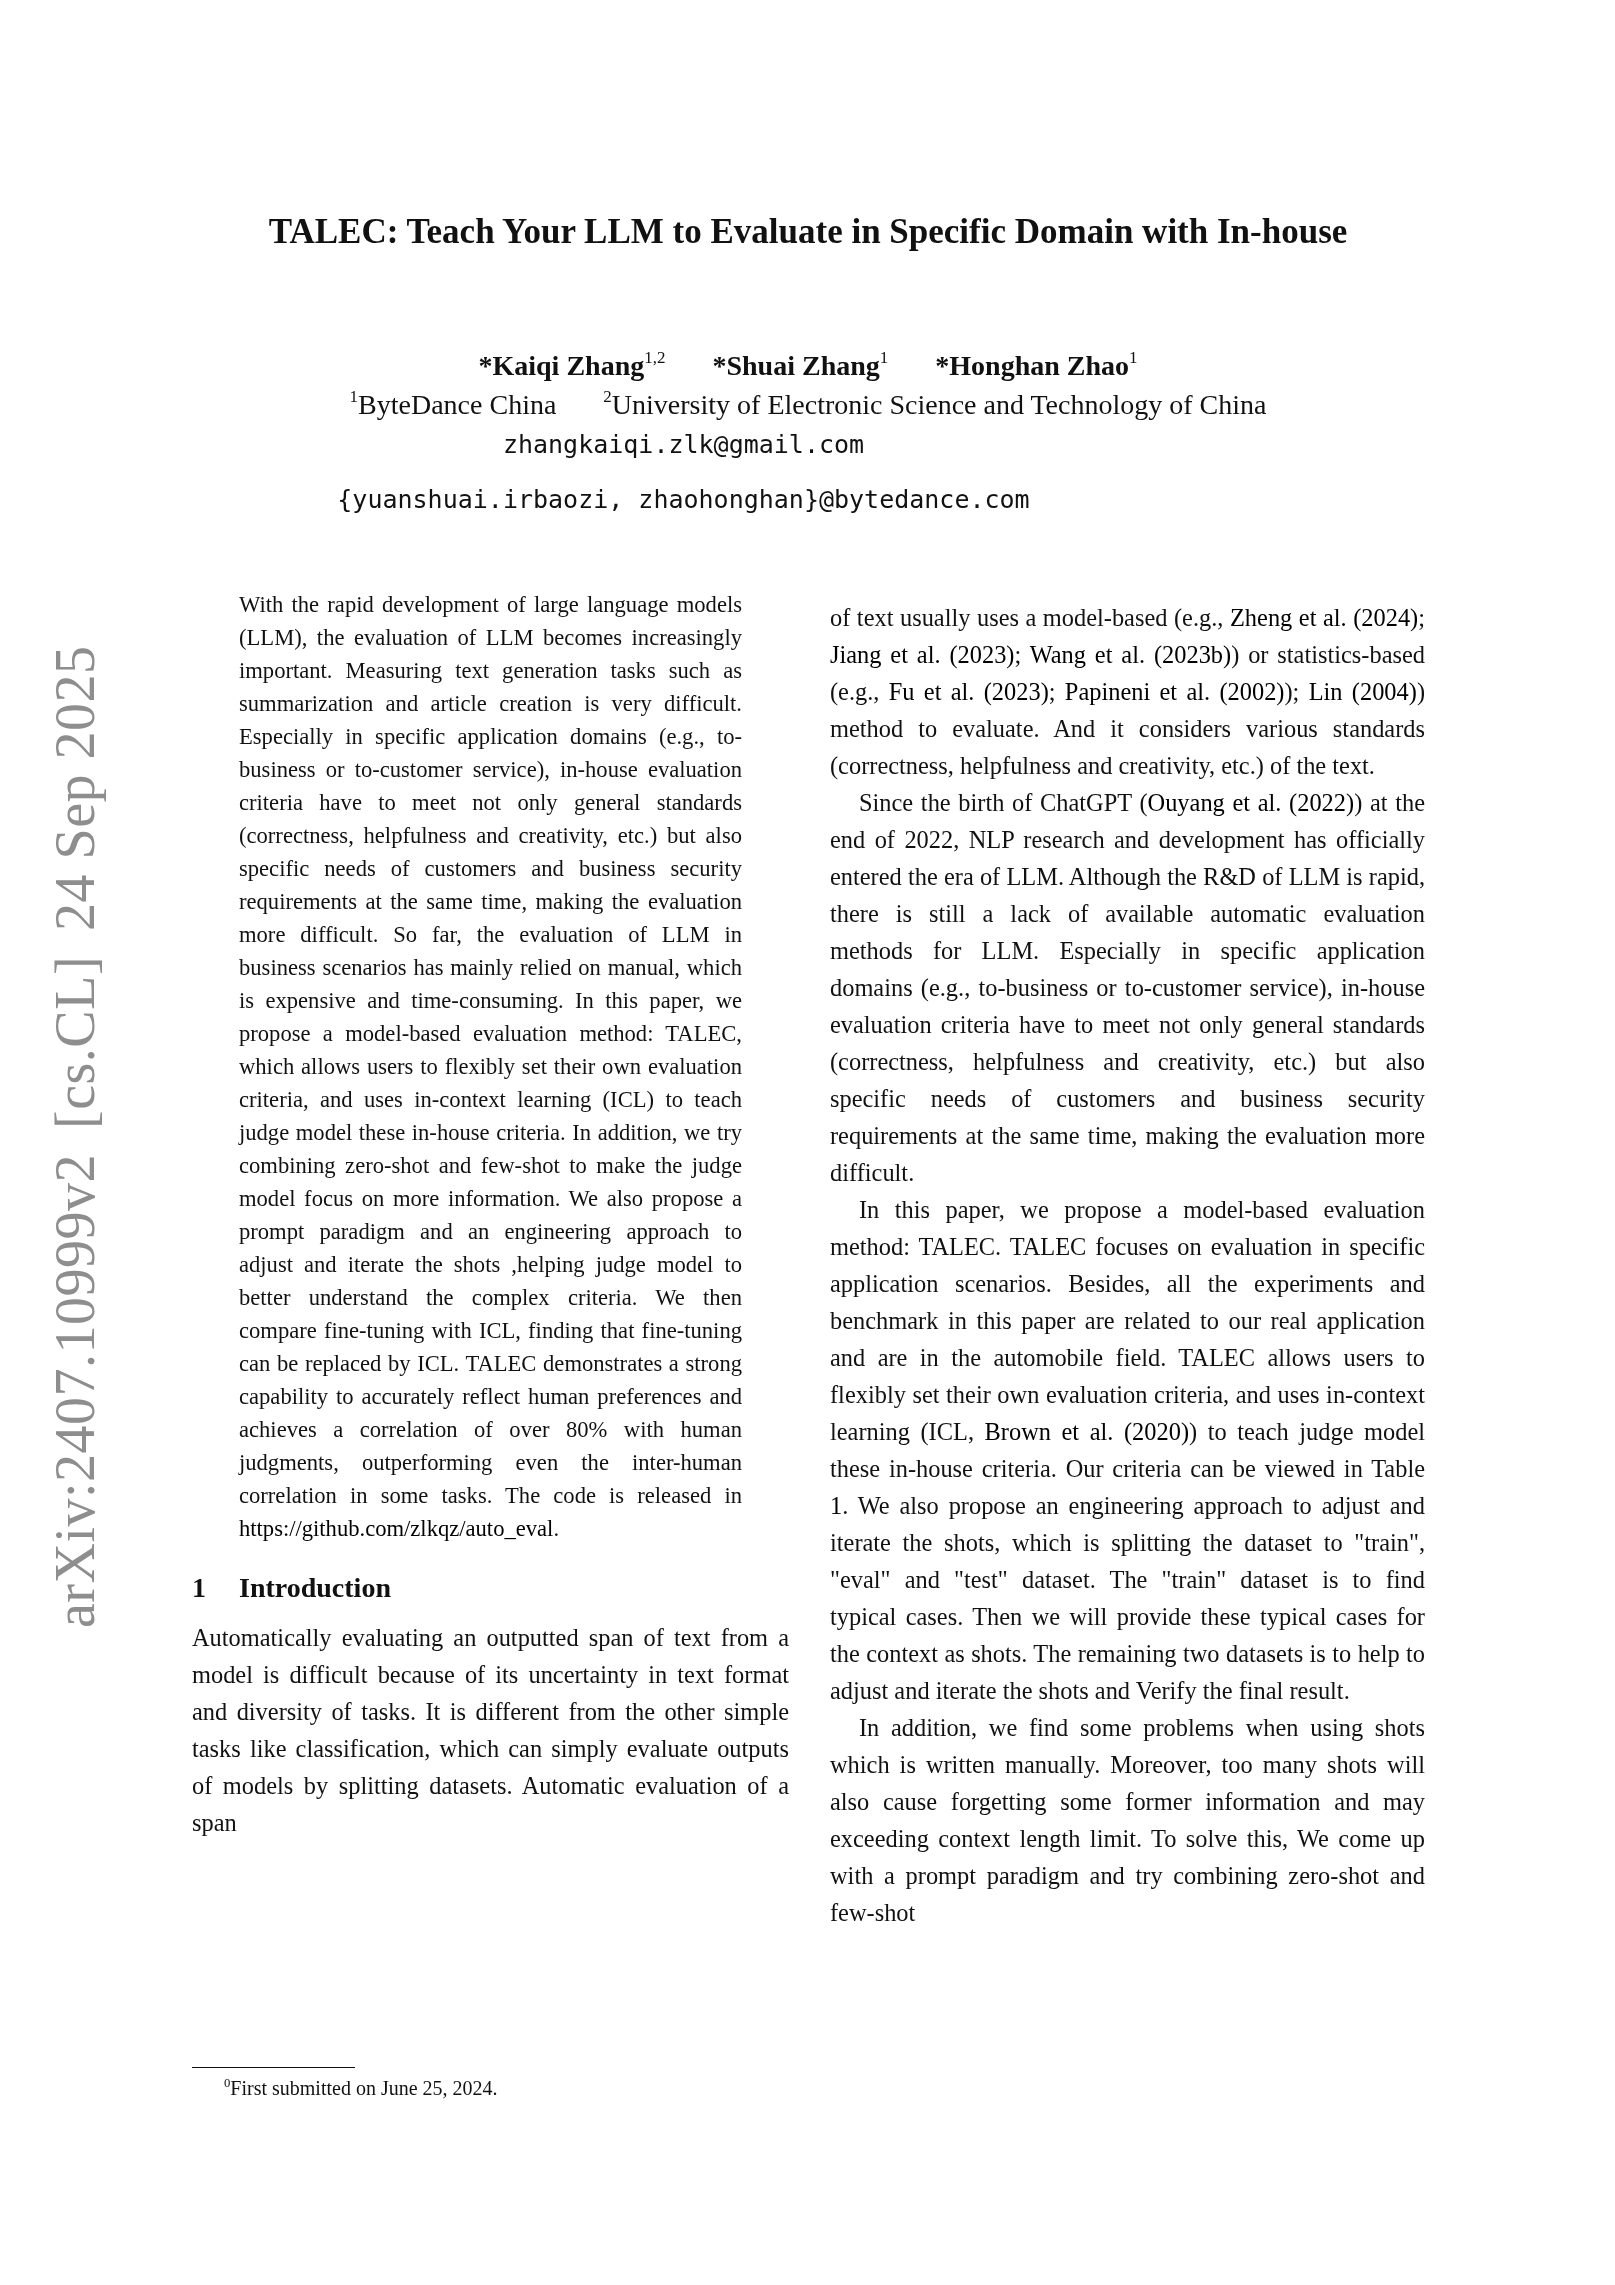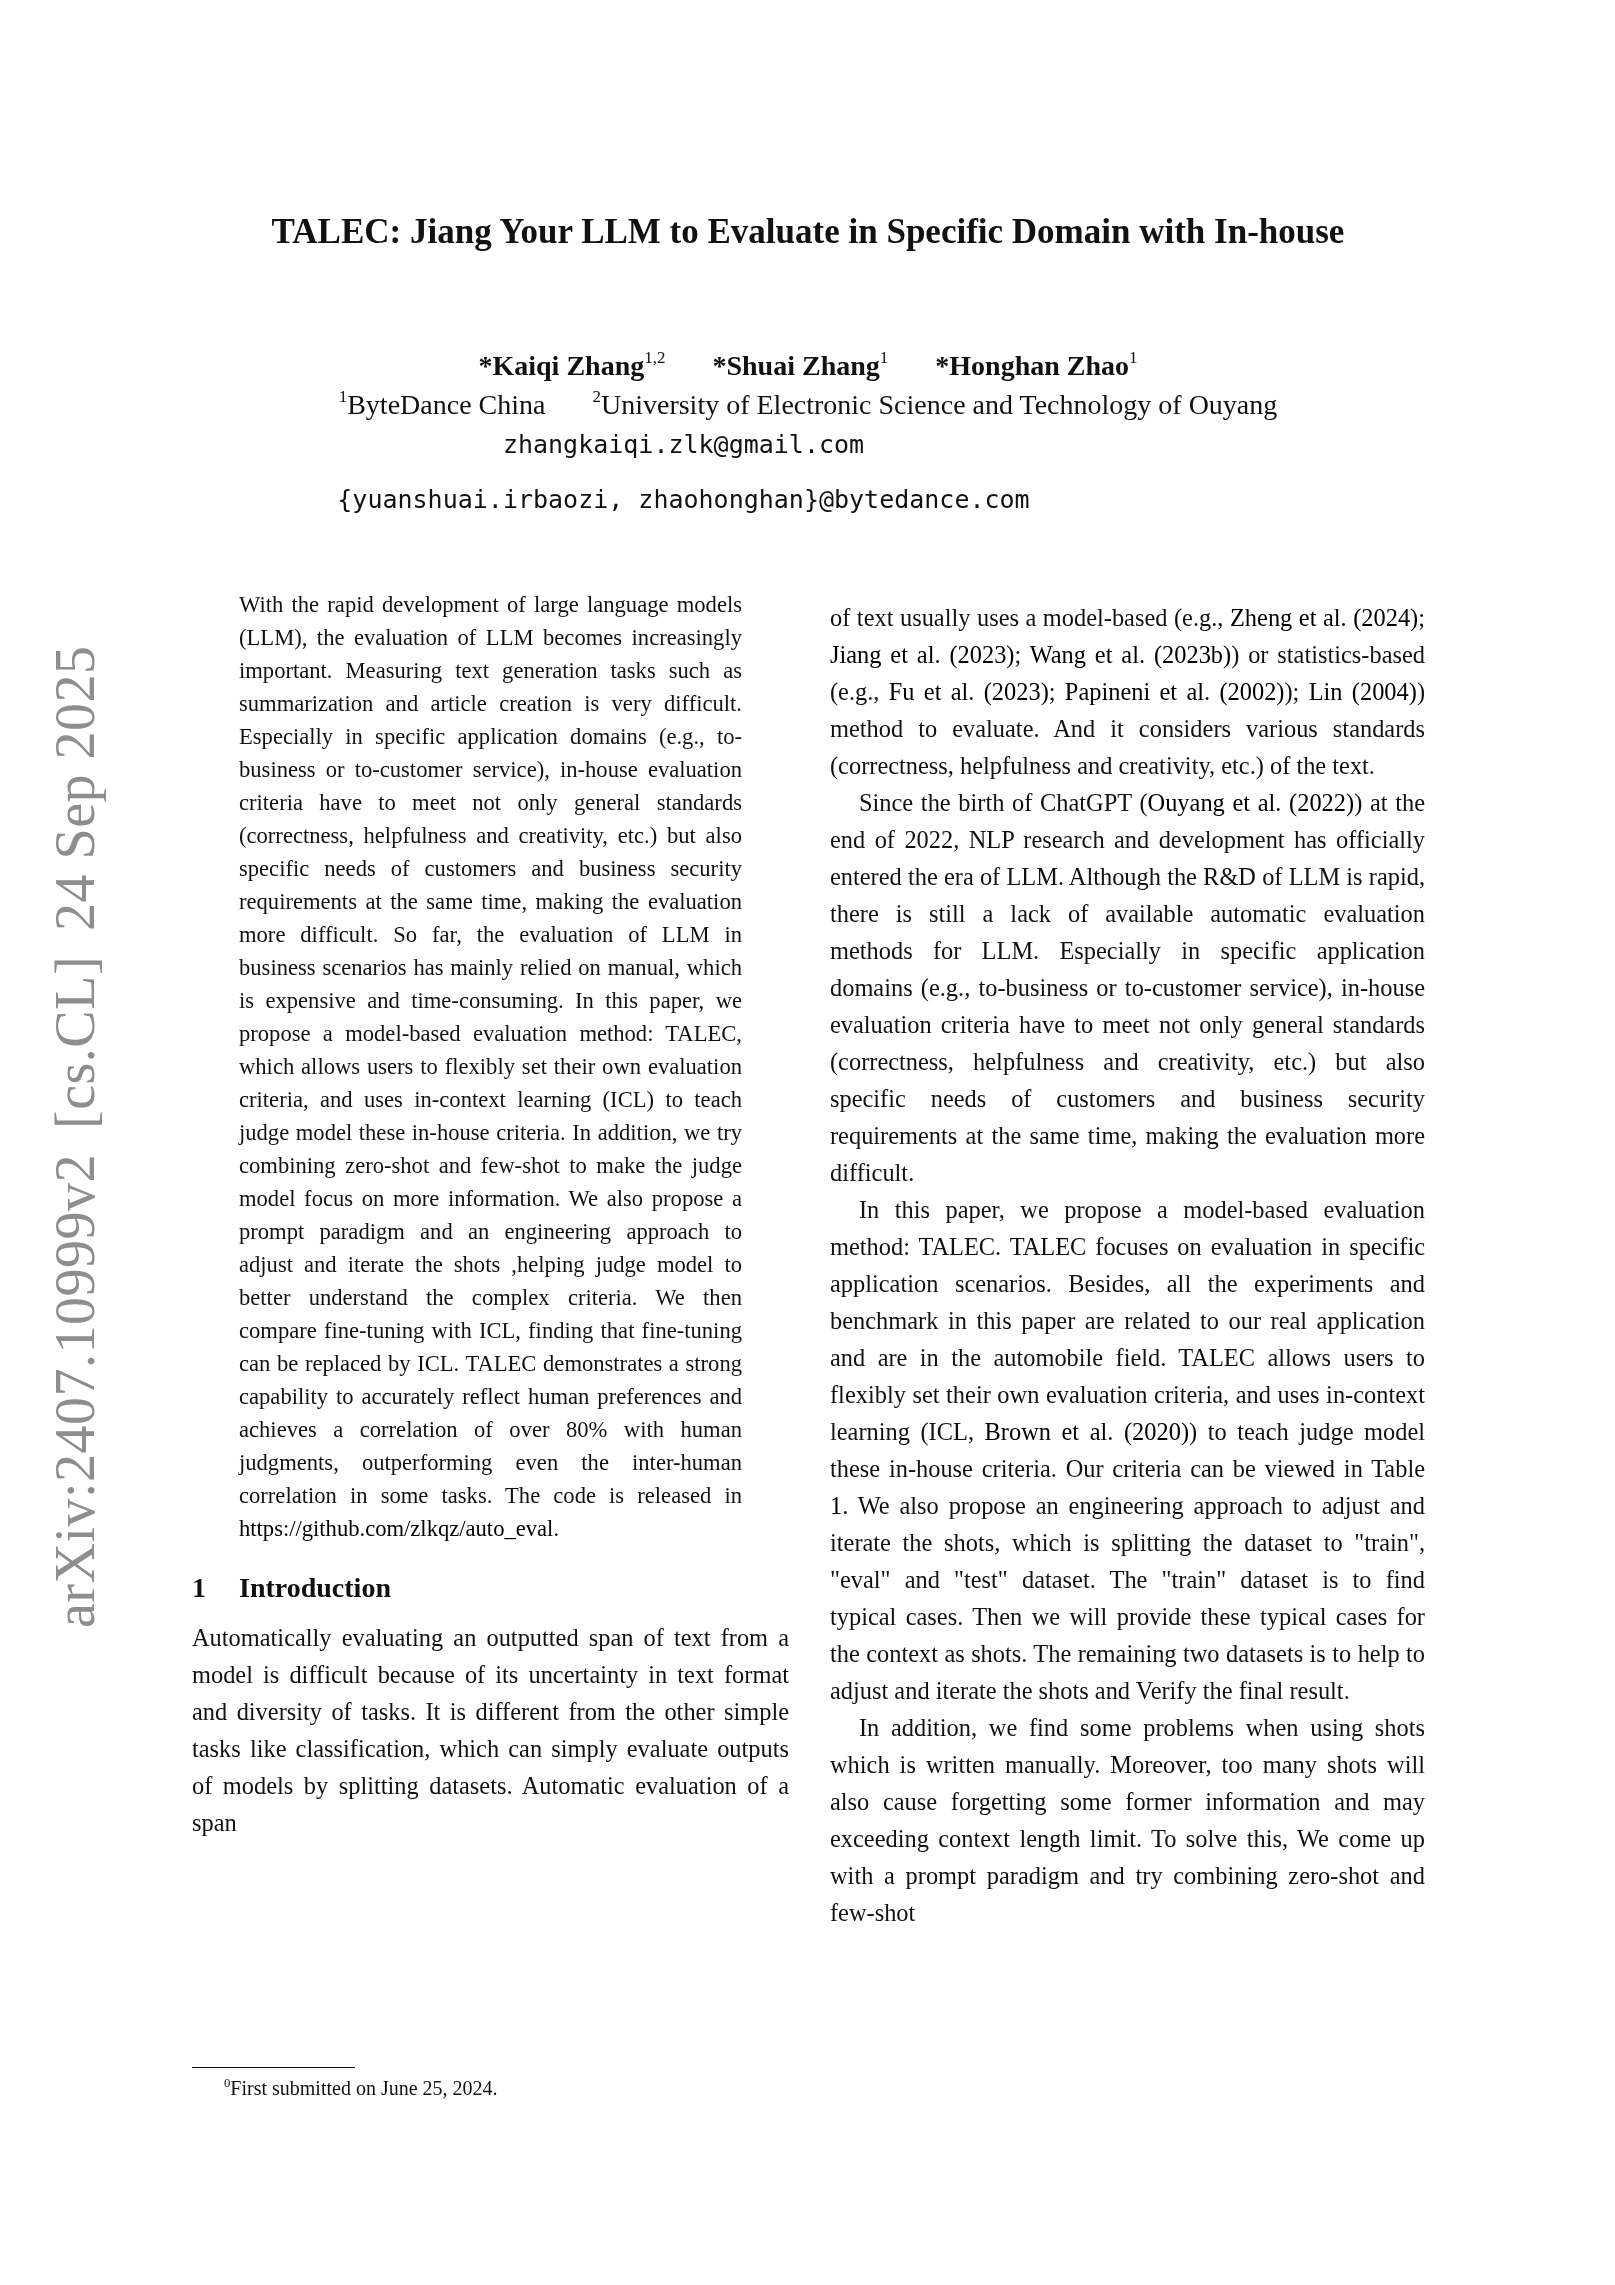--- a/index.html
+++ b/index.html
@@ -53,32 +53,32 @@
   b { font-weight: normal; }
 
   .fn-rule { position: absolute; left: 192px; top: 2067px; width: 163px; height: 1.4px; background: #111; }
   .footnote { position: absolute; left: 224px; top: 2075px; font-size: 20px; line-height: 27px; }
   .footnote sup { font-size: 12.7px; vertical-align: 8.1px; line-height: 0; }
 </style>
 </head>
 <body>
 
 <div class="title">
-  <div>TALEC: Jiang Your LLM to Evaluate in Specific Domain with In-house</div>
+  <div>TALEC: Teach Your LLM to Evaluate in Specific Domain with In-house</div>
 </div>
 
 <div class="authors">
   <span class="author"><span>*Kaiqi Zhang</span><sup>1,2</sup></span>
   <span class="author"><span>*Shuai Zhang</span><sup>1</sup></span>
   <span class="author"><span>*Honghan Zhao</span><sup>1</sup></span>
 </div>
 
 <div class="affils">
   <span class="aff"><sup>1</sup><span>ByteDance China</span></span>
-  <span class="aff"><sup>2</sup><span>University of Electronic Science and Technology of Ouyang</span></span>
+  <span class="aff"><sup>2</sup><span>University of Electronic Science and Technology of China</span></span>
 </div>
 
 <div class="email e1">zhangkaiqi.zlk@gmail.com</div>
 <div class="email e2">{yuanshuai.irbaozi, zhaohonghan}@bytedance.com</div>
 
 <div class="arxiv-stamp">
   <span>arXiv:2407.10999v2</span><span>[cs.CL]</span><span>24 Sep 2025</span>
 </div>
 
 <div class="col left">

